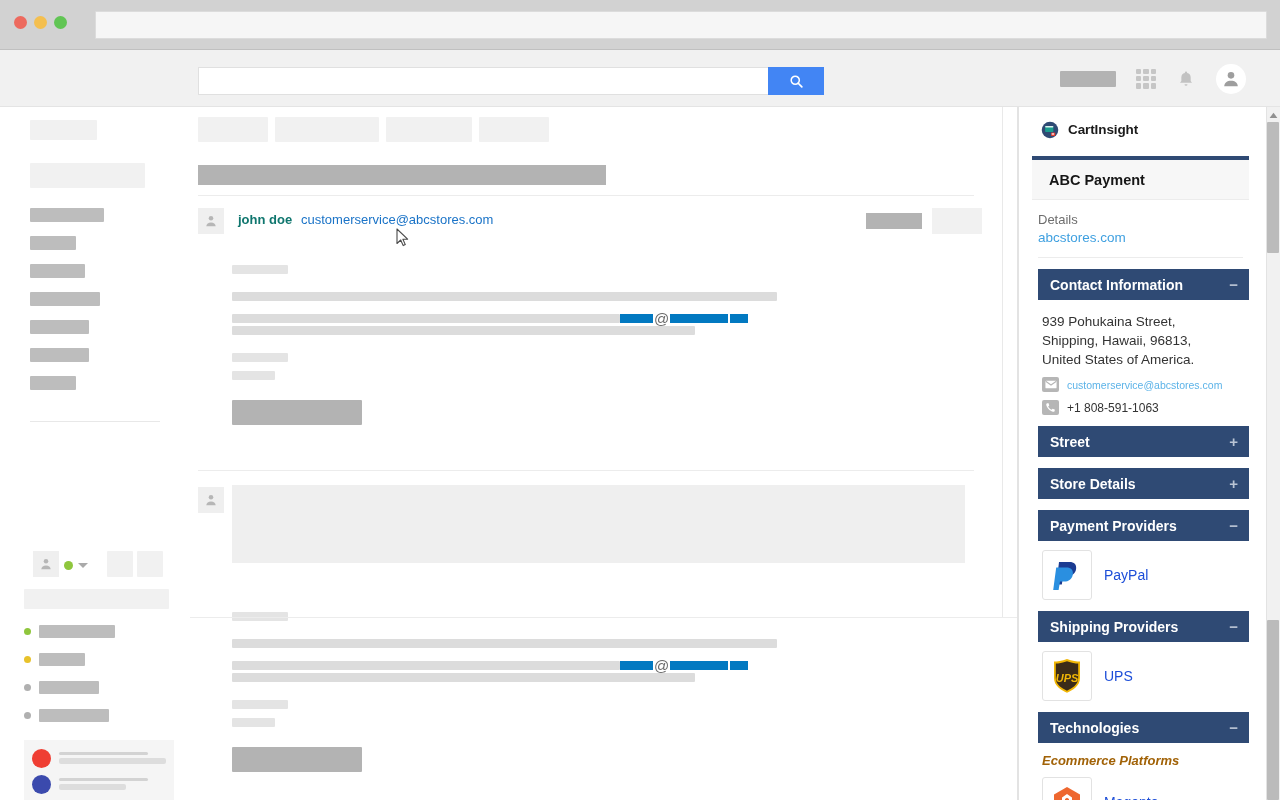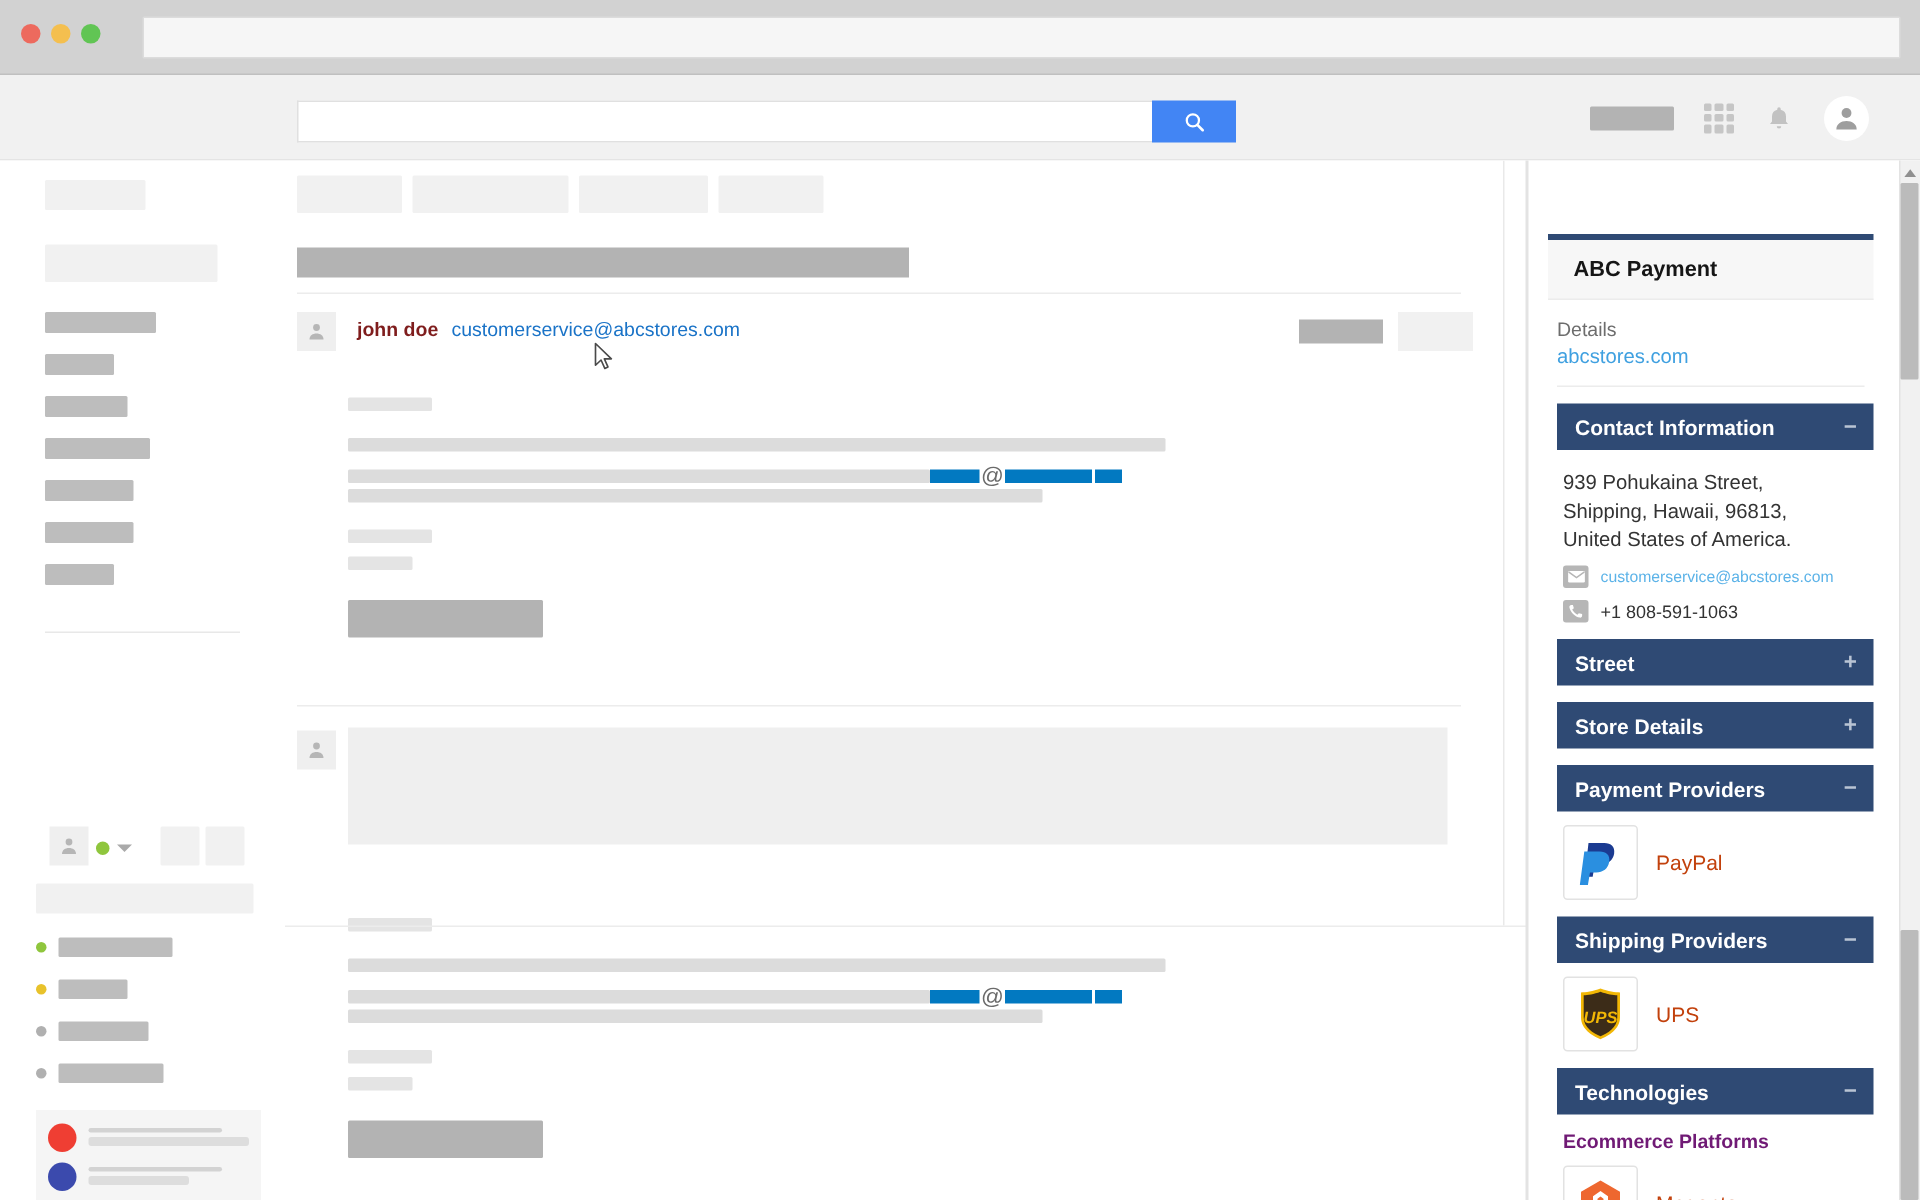--- a/index.html
+++ b/index.html
@@ -115,21 +115,21 @@
     position: absolute; left: 190px; top: 107px; width: 828px; height: 693px;
     background: #ffffff; overflow: hidden;
   }
   .tabs-row { position:absolute; left:8px; top:10px; display:flex; gap:7px; }
   .tab-ph { height: 25px; background:#f1f1f1; border-radius:1px; }
   .subject-bar { position:absolute; left:8px; top:165px; width:408px; height:20px; background:#b3b3b3; }
   .hdr-rule { position:absolute; left:8px; top:88px; width:776px; height:1px; background:#ececec; }
 
   .msg-hdr { position:absolute; left:8px; top:101px; width:776px; height:30px; }
   .msg-avatar { position:absolute; left:0; top:0; width:26px; height:26px; background:#efefef; display:flex; align-items:center; justify-content:center; }
-  .msg-from { position:absolute; left:40px; top:4px; font-size:13px; color:#7f1d1d; font-weight:bold; }
+  .msg-from { position:absolute; left:40px; top:4px; font-size:13px; color:#0f766e; font-weight:bold; }
   .msg-email { position:absolute; left:103px; top:4px; font-size:13px; color:#1a73c7; }
   .msg-btn-a { position:absolute; left:668px; top:5px; width:56px; height:16px; background:#b3b3b3; }
   .msg-btn-b { position:absolute; left:734px; top:0px; width:50px; height:26px; background:#f1f1f1; }
 
   .body-blk { position:absolute; }
   .rb { background:#dcdcdc; border-radius:1px; height:9px; }
   .rb-l { background:#e4e4e4; border-radius:1px; height:9px; }
   .rb-dark { background:#b3b3b3; border-radius:1px; }
   .blue-seg { background:#0279c1; height:9px; display:inline-block; vertical-align:middle; }
   .at-glyph { font-size:15px; color:#6b6b6b; line-height:9px; display:inline-block; vertical-align:middle; margin:0 1px; }
@@ -174,22 +174,22 @@
   .contact-row { display:flex; align-items:center; margin: 8px 0 0 10px; }
   .contact-ico { width:17px; height:15px; background:#b6b6b6; border-radius:2px; display:flex;align-items:center;justify-content:center; flex:none; margin-right:8px;}
   .contact-email { font-size:10.5px; color:#5cb3e8; }
   .contact-phone { font-size:12px; color:#333; }
 
   .prov-row { display:flex; align-items:center; margin: 9px 0 0 10px; }
   .prov-logo {
     width:50px; height:50px; background:#ffffff; border:1px solid #e2e2e2; border-radius:3px;
     display:flex; align-items:center; justify-content:center; flex:none; margin-right:12px;
   }
-  .prov-name { font-size:14px; color:#c2410c; }
-  .tech-subhead { margin: 10px 0 0 10px; font-size:13px; font-weight:bold; color:#701a75; }
+  .prov-name { font-size:14px; color:#1d4ed8; }
+  .tech-subhead { margin: 10px 0 0 10px; font-size:13px; font-weight:bold; color:#a16207;font-style:italic; }
 
   
   .sb-track-right { position:absolute; right:0; top:107px; width:14px; height:693px; background:#f1f1f1; border-left:1px solid #e3e3e3; }
   .sb-arrow { position:absolute; right:1px; top:109px; width:12px; height:12px; display:flex; align-items:center; justify-content:center; }
   .sb-thumb-a { position:absolute; right:1px; top:122px; width:12px; height:131px; background:#bbbbbb; border-radius:1px; }
   .sb-thumb-b { position:absolute; right:1px; top:620px; width:12px; height:180px; background:#bbbbbb; border-radius:1px; }
   .panel-divider { position:absolute; left:1017px; top:107px; width:1px; height:693px; background:#e3e3e3; }
   .main-bottom-edge { position:absolute; left:190px; top:617px; width:828px; height:1px; background:#ececec; }
 </style>
 </head>
@@ -386,20 +386,30 @@
 
   <div class="main-bottom-edge"></div>
   <div class="panel-divider"></div>
 
   <svg class="cursor" viewBox="0 0 13 20">
     <path d="M1 1 L1 15.5 L4.7 12 L7.2 17.6 L9.3 16.6 L6.9 11.2 L11.6 11.2 Z" fill="#ffffff" stroke="#4a4a4a" stroke-width="1.1" stroke-linejoin="round"></path>
   </svg>
 
   <div class="right-panel">
 
+    <div class="ci-header">
+      <svg class="ci-logo" viewBox="0 0 24 24">
+        <circle cx="12" cy="12" r="11" fill="#2f4a74"></circle>
+        <rect x="5.5" y="6.5" width="11" height="8" rx="1" fill="#1a9e8f"></rect>
+        <rect x="5.5" y="6.5" width="11" height="2.3" rx="1" fill="#ffffff" opacity="0.85"></rect>
+        <path d="M13.5 15.5 L19 15.5 L19 20 L13.5 20 Z" fill="#e0392b"></path>
+        <path d="M14.3 16.6 h3.3 M14.3 18.1 h3.3" stroke="#ffffff" stroke-width="0.9"></path>
+      </svg>
+      <span class="ci-title">CartInsight</span>
+    </div>
 
     <div class="ci-card">
       <div class="ci-topbar"></div>
       <div class="ci-store-name">ABC Payment</div>
 
       <div class="ci-cat">Details</div>
       <div class="ci-site">abcstores.com</div>
       <div class="ci-hr"></div>
 
       <div class="sec-head">

